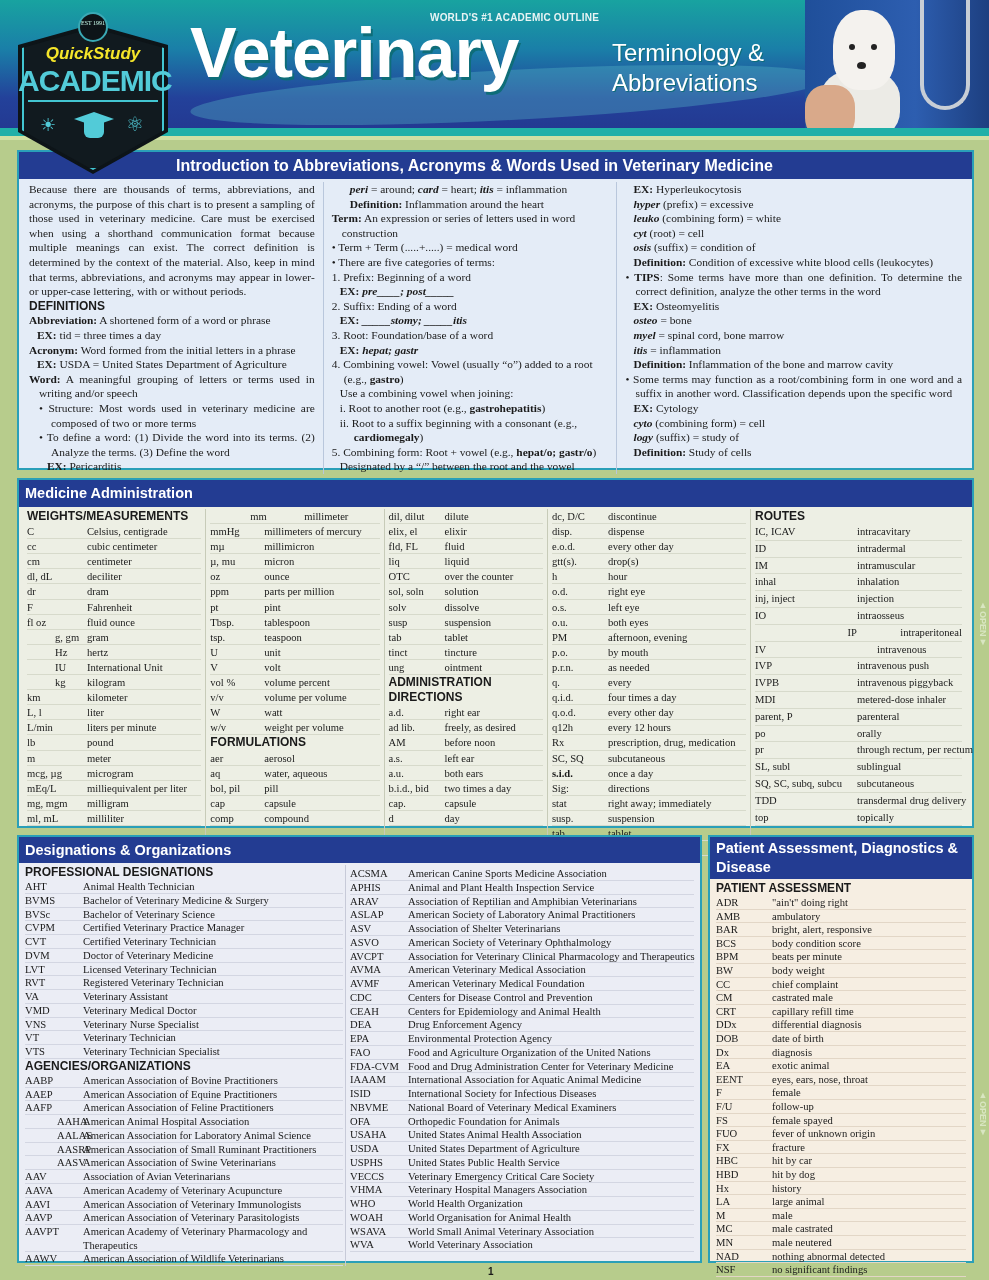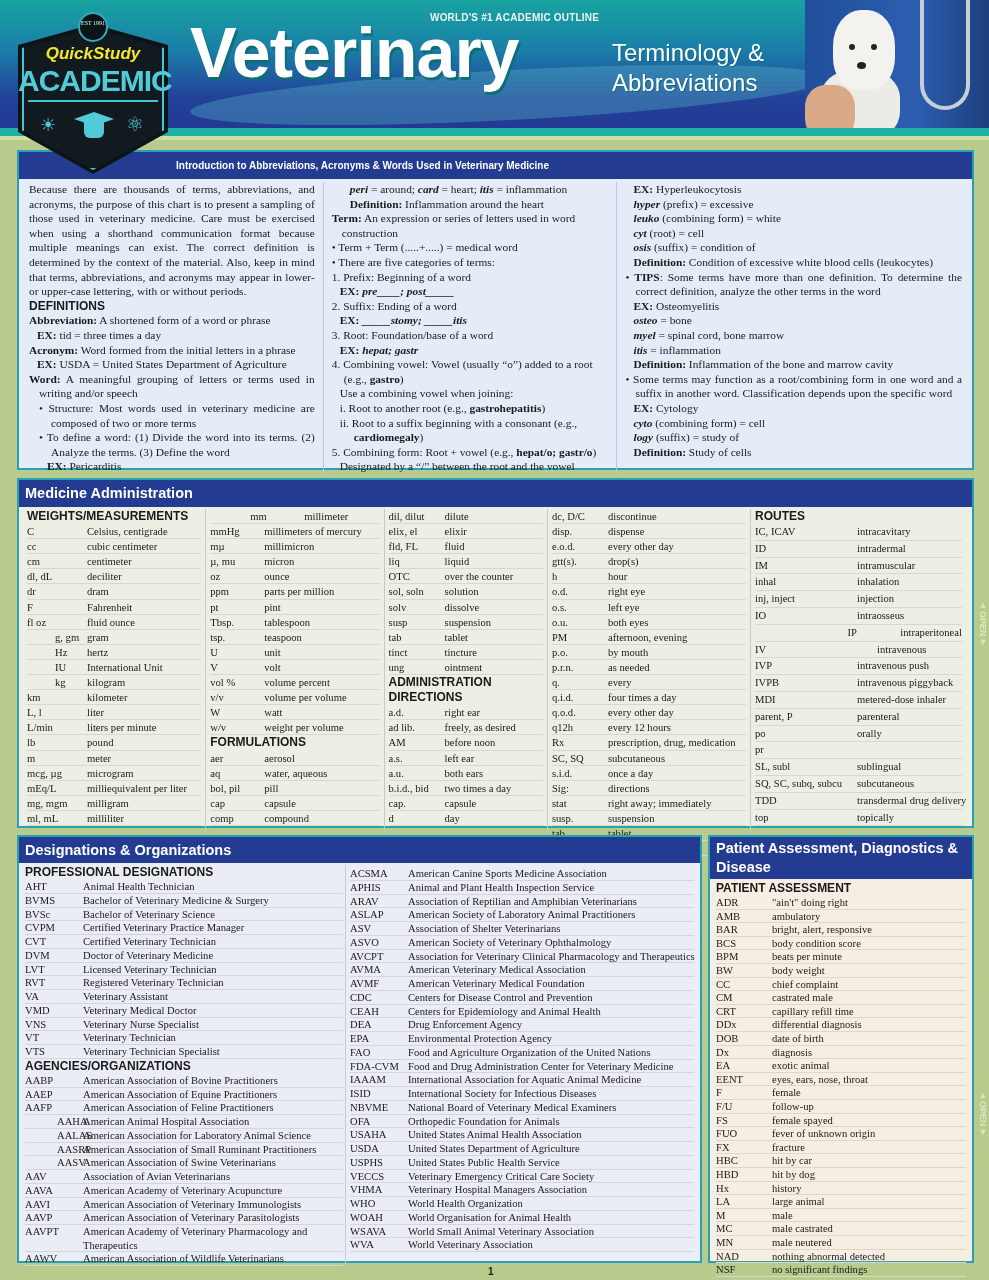--- a/index.html
+++ b/index.html
@@ -46,21 +46,21 @@
   .logo-cap { position: absolute; left: 56px; top: 100px; width: 40px; height: 30px; }
   .logo-cap .top { position: absolute; left: 0; top: 0; width: 40px; height: 14px; background: #52cbd8; clip-path: polygon(50% 0, 100% 50%, 50% 100%, 0 50%); }
   .logo-cap .base { position: absolute; left: 10px; top: 10px; width: 20px; height: 16px; background: #52cbd8; border-radius: 0 0 6px 6px; }
   .logo-bulb { position: absolute; left: 22px; top: 102px; font-size: 18px; color: #52cbd8; }
   .logo-atom { position: absolute; left: 108px; top: 100px; font-size: 20px; color: #52cbd8; }
 
   
   .panel { position: absolute; background: #e6eef8; border: 2px solid #2a9fb8; }
   .panel-head { background: #233c92; color: #fff; font-family: "Liberation Sans", sans-serif; font-weight: bold; }
   .intro { left: 17px; top: 150px; width: 957px; height: 320px; background: #e4ecf7; }
-  .intro .panel-head { height: 27px; line-height: 27px; font-size: 10px; padding-left: 157px; }
+  .intro .panel-head { height: 27px; line-height: 27px; font-size: 16px; padding-left: 157px; }
   .intro-cols { display: flex; padding: 3px 6px 0 6px; font-size: 11.4px; line-height: 14.6px; }
   .intro-col { padding: 0 4px; }
   .col1 { width: 300px; text-align: justify; border-right: 1px solid #b9c7dc; padding-right: 8px; }
   .col2 { width: 295px; border-right: 1px solid #b9c7dc; padding-left: 8px; }
   .col3 { width: 350px; padding-left: 8px; }
   .intro p { margin: 0; }
   .h-def { font-family: "Liberation Sans", sans-serif; font-weight: bold; font-size: 12px; }
   .ind1 { padding-left: 8px; }
   .ind2 { padding-left: 18px; }
   .hang { padding-left: 10px; text-indent: -10px; }
@@ -521,21 +521,21 @@
           </div>
           <div class="mrow">
             <span class="ab" style="width: 56px; flex: 0 0 56px;">Rx</span>
             <span class="df">prescription, drug, medication</span>
           </div>
           <div class="mrow">
             <span class="ab" style="width: 56px; flex: 0 0 56px;">SC, SQ</span>
             <span class="df">subcutaneous</span>
           </div>
           <div class="mrow">
-            <span class="ab" style="width: 56px; flex: 0 0 56px;">s.i.d.</span>
+            <span class="ab" style="width: 56px; flex: 0 0 56px; font-weight: bold;">s.i.d.</span>
             <span class="df">once a day</span>
           </div>
           <div class="mrow">
             <span class="ab" style="width: 56px; flex: 0 0 56px;">Sig:</span>
             <span class="df">directions</span>
           </div>
           <div class="mrow">
             <span class="ab" style="width: 56px; flex: 0 0 56px;">stat</span>
             <span class="df">right away; immediately</span>
           </div>
@@ -601,21 +601,21 @@
             <span class="df">metered-dose inhaler</span>
           </div>
           <div class="mrow" style="height: 16.8px; line-height: 15.8px;">
             <span class="ab" style="width: 102px; flex: 0 0 102px;">parent, P</span>
             <span class="df">parenteral</span>
           </div>
           <div class="mrow" style="height: 16.8px; line-height: 15.8px;">
             <span class="ab" style="width: 102px; flex: 0 0 102px;">po</span>
             <span class="df">orally</span>
           </div>
-          <div class="mrow" style="height: 16.8px; line-height: 15.8px; flex-direction: column;">
+          <div class="mrow" style="height: 16.8px; line-height: 15.8px;">
             <span class="ab" style="width: 102px; flex: 0 0 102px;">pr</span>
             <span class="df">through rectum, per rectum</span>
           </div>
           <div class="mrow" style="height: 16.8px; line-height: 15.8px;">
             <span class="ab" style="width: 102px; flex: 0 0 102px;">SL, subl</span>
             <span class="df">sublingual</span>
           </div>
           <div class="mrow" style="height: 16.8px; line-height: 15.8px;">
             <span class="ab" style="width: 102px; flex: 0 0 102px;">SQ, SC, subq, subcu</span>
             <span class="df">subcutaneous</span>

